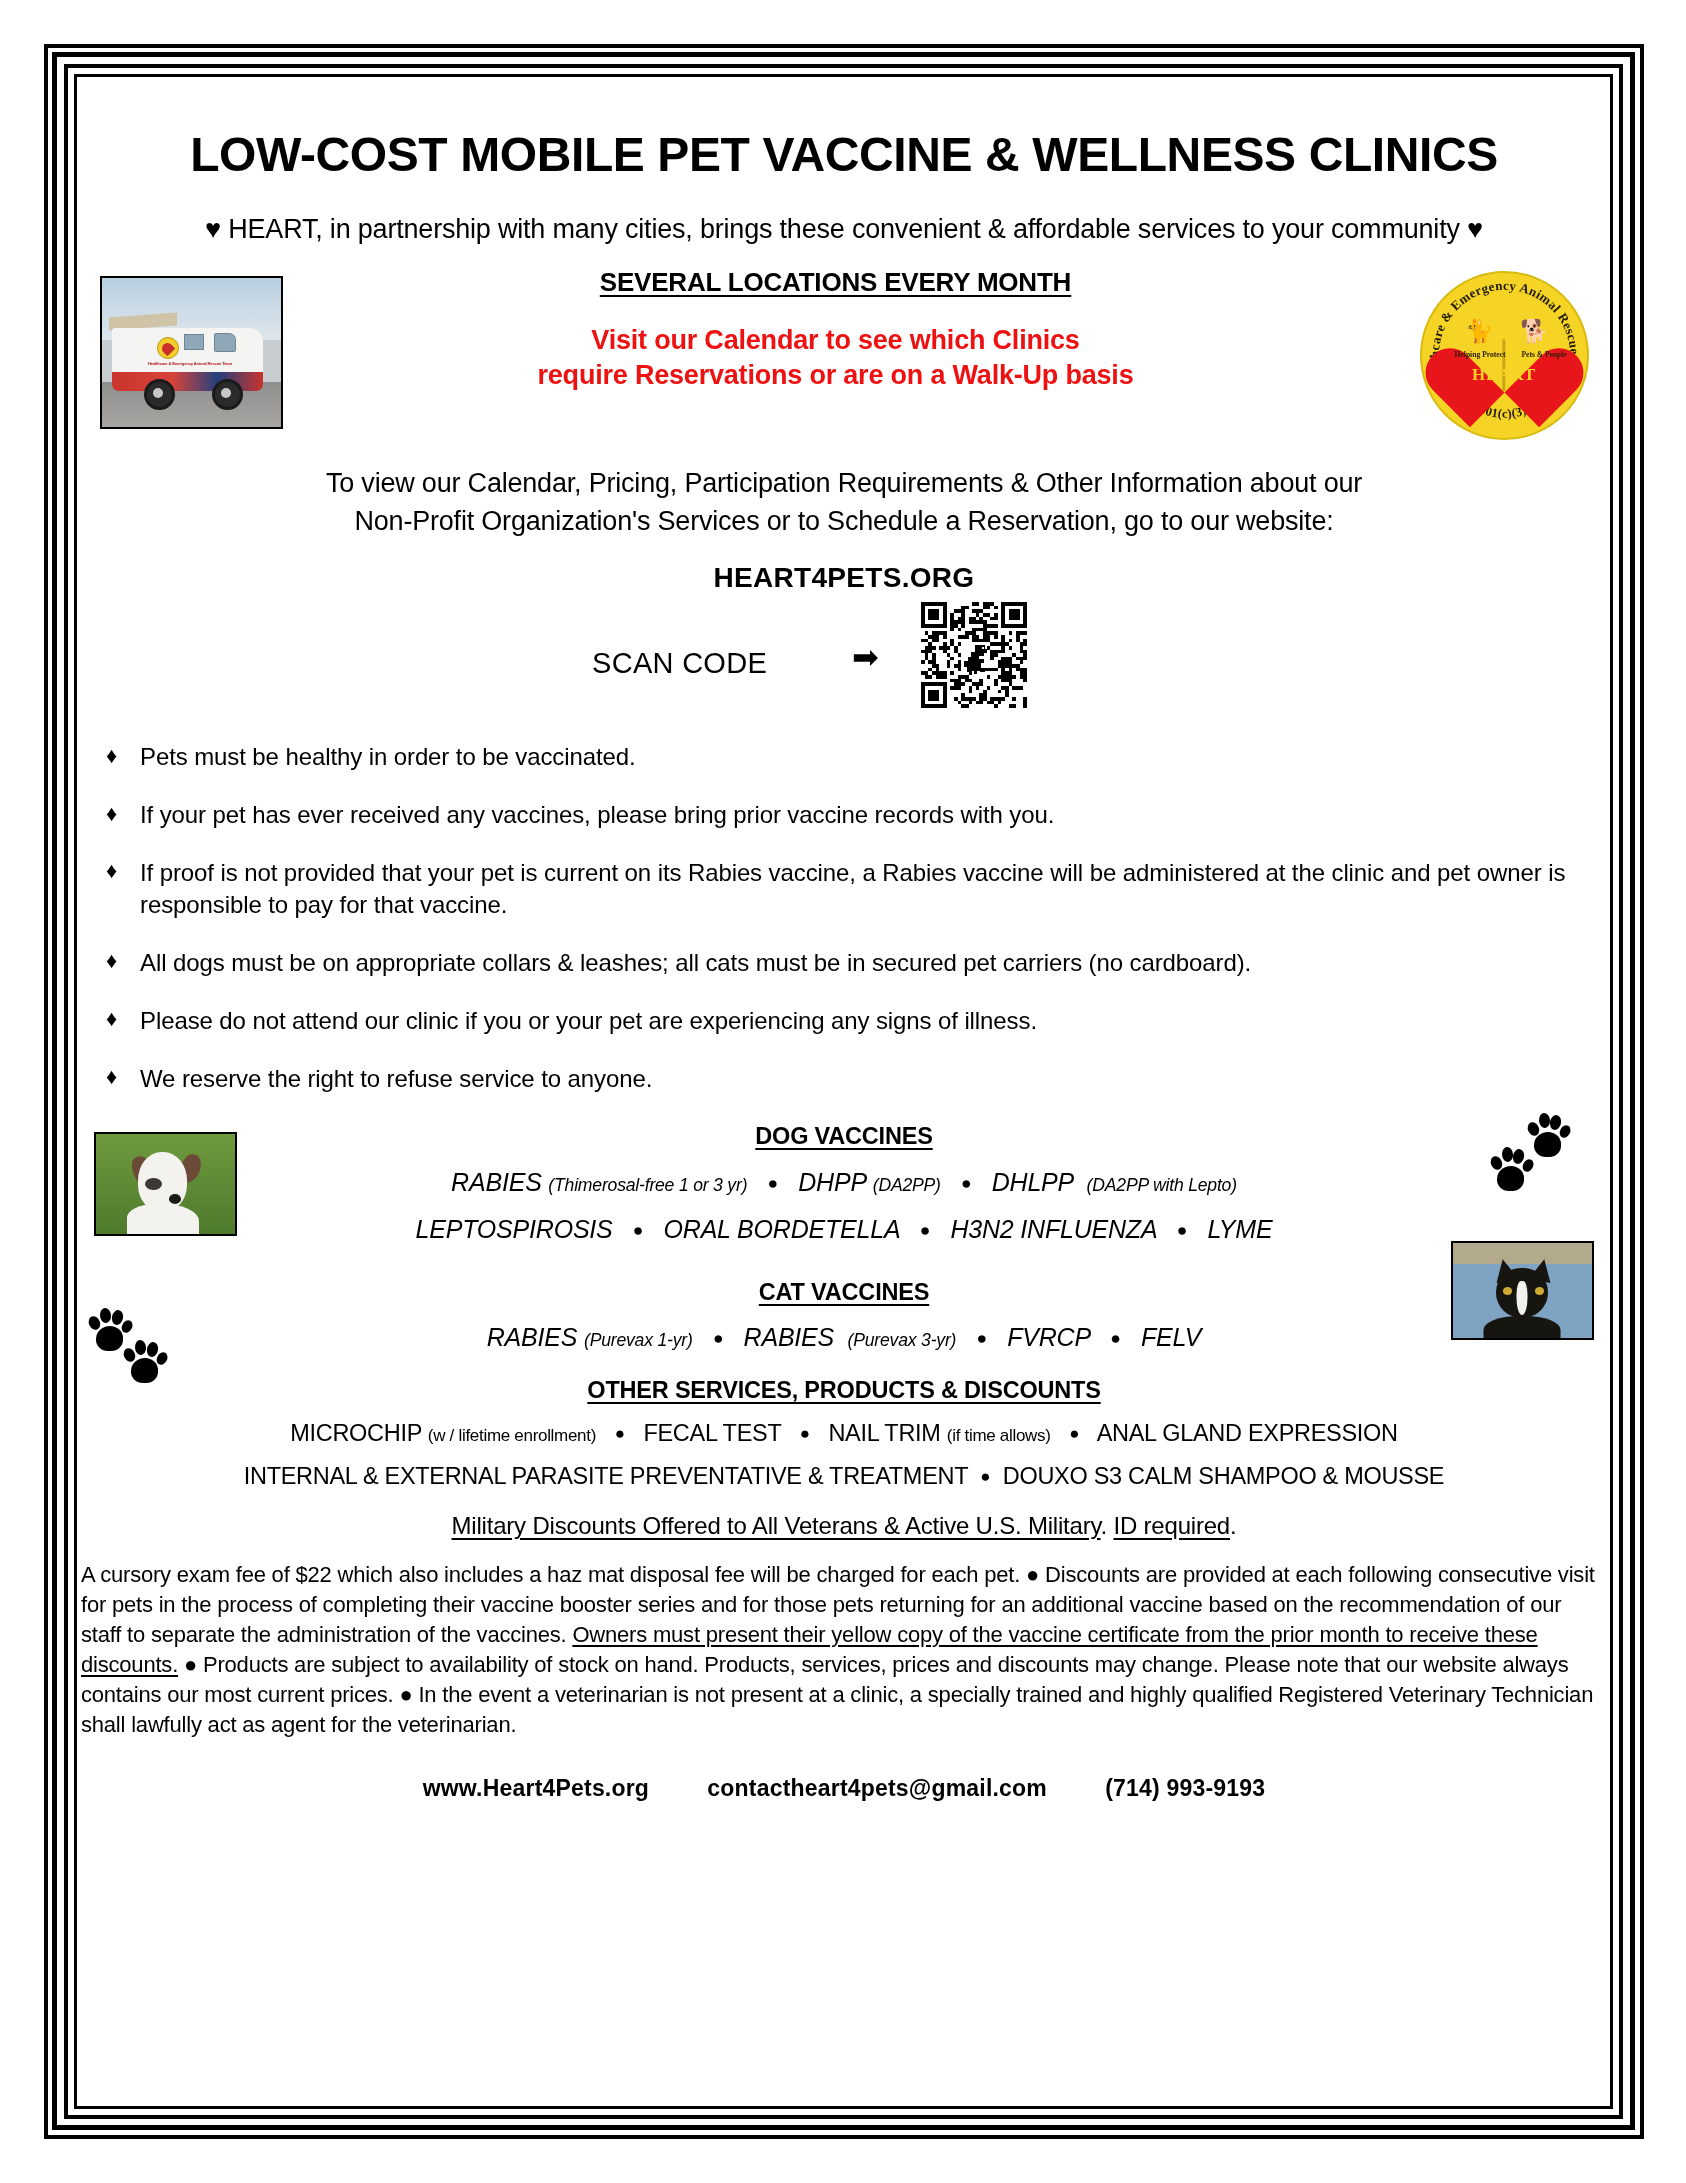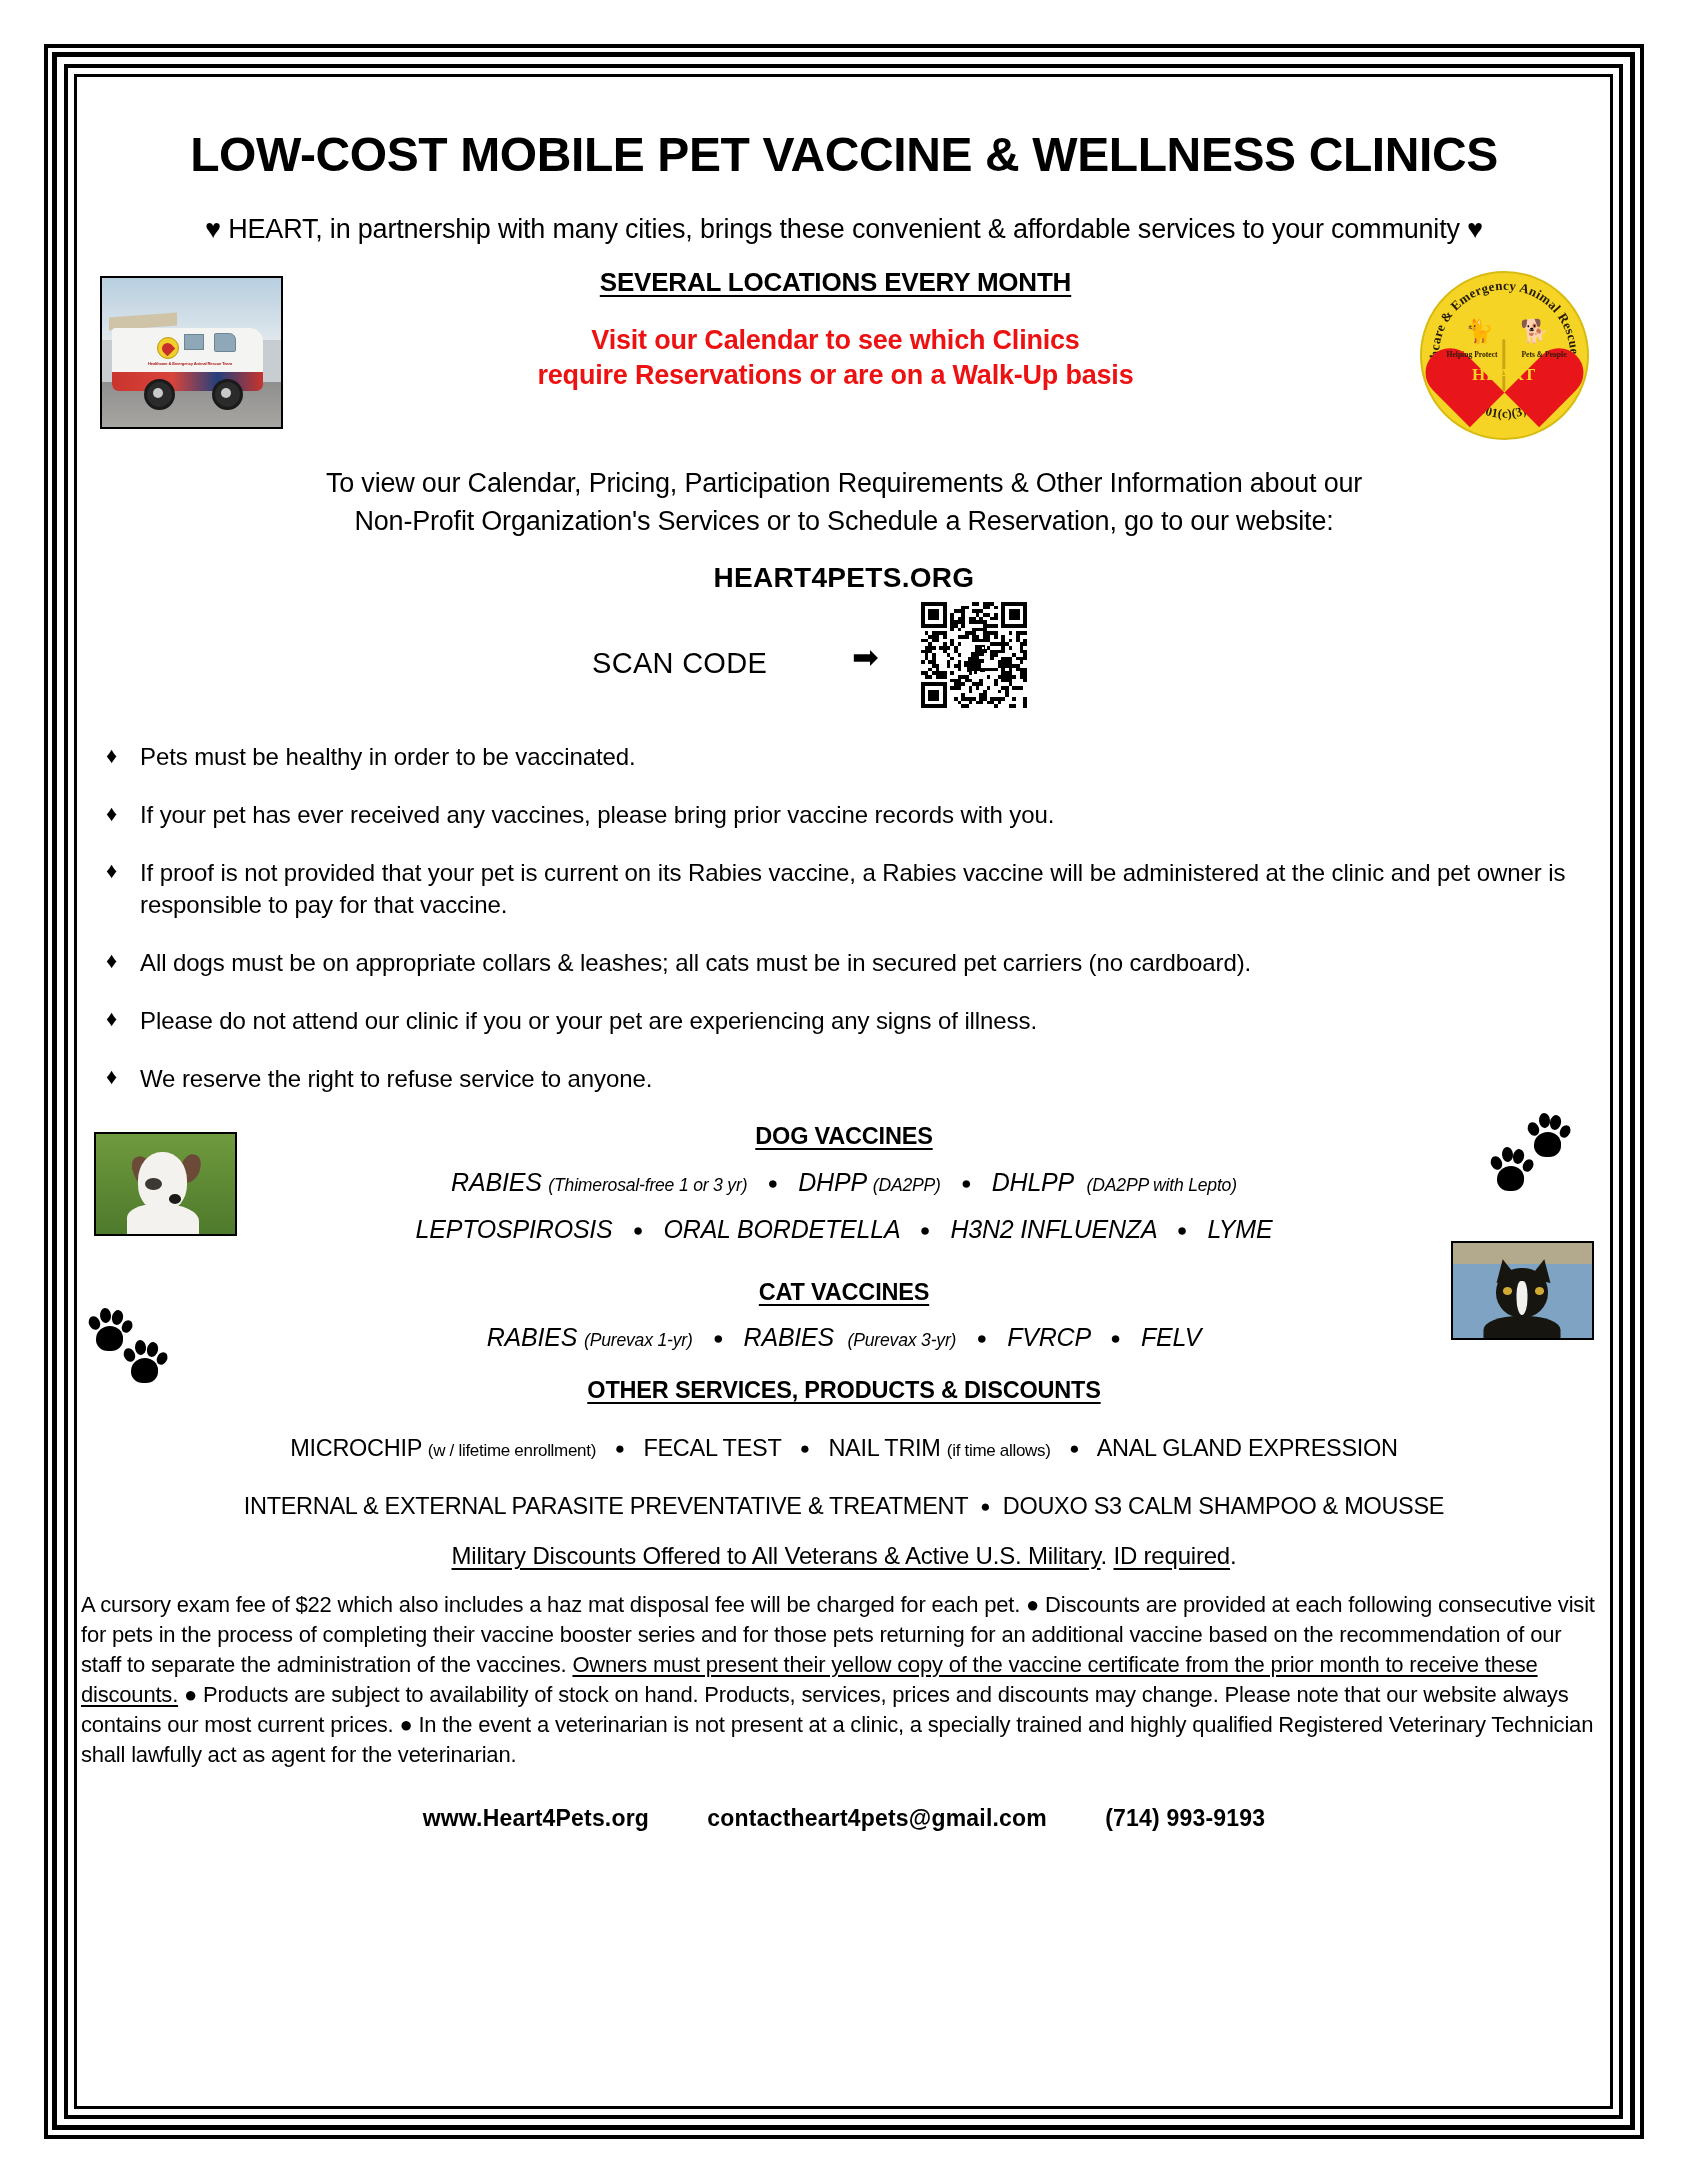--- a/index.html
+++ b/index.html
@@ -364,21 +364,21 @@
     position: absolute; background: #000;
     border-radius: 50% 50% 42% 42%;
   }
   .paw .toe { position: absolute; background: #000; border-radius: 50%; }
 
   
   .other-area { margin-top: 25px; }
   .svc-line {
     text-align: center;
     font-size: 23.5px;
-    margin-top: 31px;
+    margin-top: 16px;
     letter-spacing: -0.3px;
   }
   .svc-line .sm { font-size: 17px; }
   .svc-line .bul { font-size: 17px; vertical-align: 2.5px; }
 
   .military {
     text-align: center;
     font-size: 24px;
     margin-top: 22px;
     letter-spacing: -0.2px;
@@ -458,21 +458,21 @@
           <textPath href="#arcTop" startOffset="50%" text-anchor="middle" id="ringTopTxt">Healthcare &amp; Emergency Animal Rescue Team</textPath>
         </text>
         <text font-family="Liberation Serif, serif" font-size="15" font-weight="bold" fill="#231b08" letter-spacing="0.3">
           <textPath href="#arcBot" startOffset="50%" text-anchor="middle" id="ringBotTxt">a non-profit 501(c)(3) organization</textPath>
         </text>
       </svg>
       <div class="heart-shape"></div>
       <div class="seal-rod"></div>
       <div class="seal-animal" style="left:44px;top:47px;">🐈</div>
       <div class="seal-animal" style="right:37px;top:47px;">🐕</div>
-      <div class="seal-mini" style="left:25px;top:77px;">Helping Protect</div>
+      <div class="seal-mini" style="left:33px;top:77px;">Helping Protect</div>
       <div class="seal-mini" style="right:20px;top:77px;">Pets &amp; People</div>
       <div class="seal-inner-txt">HEART</div>
     </div>
   </div>
 
   <div class="web-para">
     <div>To view our Calendar, Pricing, Participation Requirements &amp; Other Information about our</div>
     <div>Non-Profit Organization's Services or to Schedule a Reservation, go to our website:</div>
   </div>
   <div class="web-url">HEART4PETS.ORG</div>

